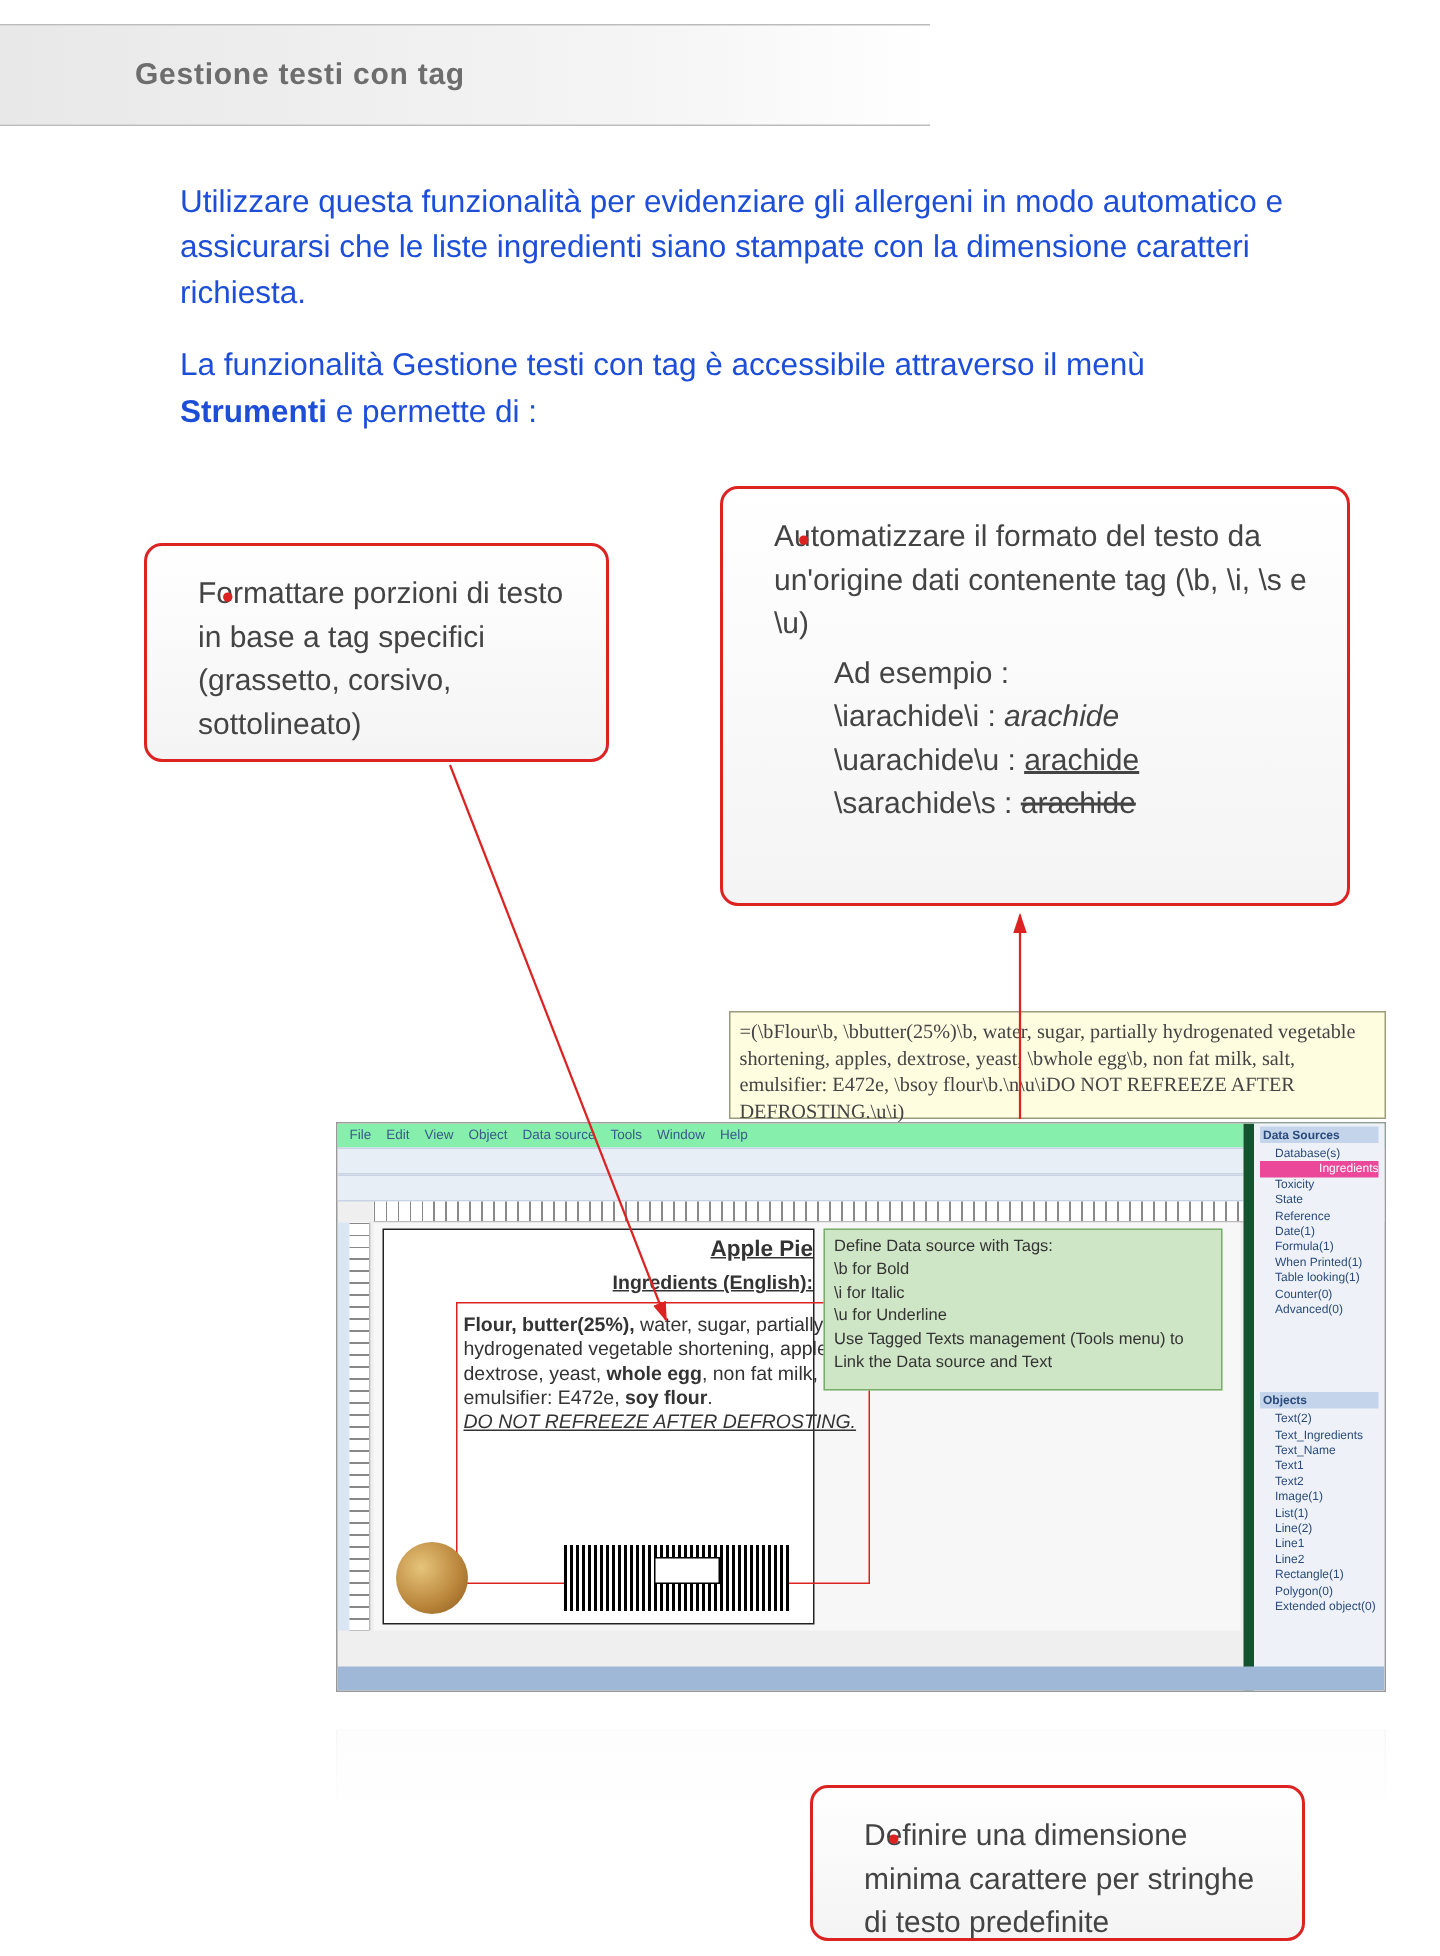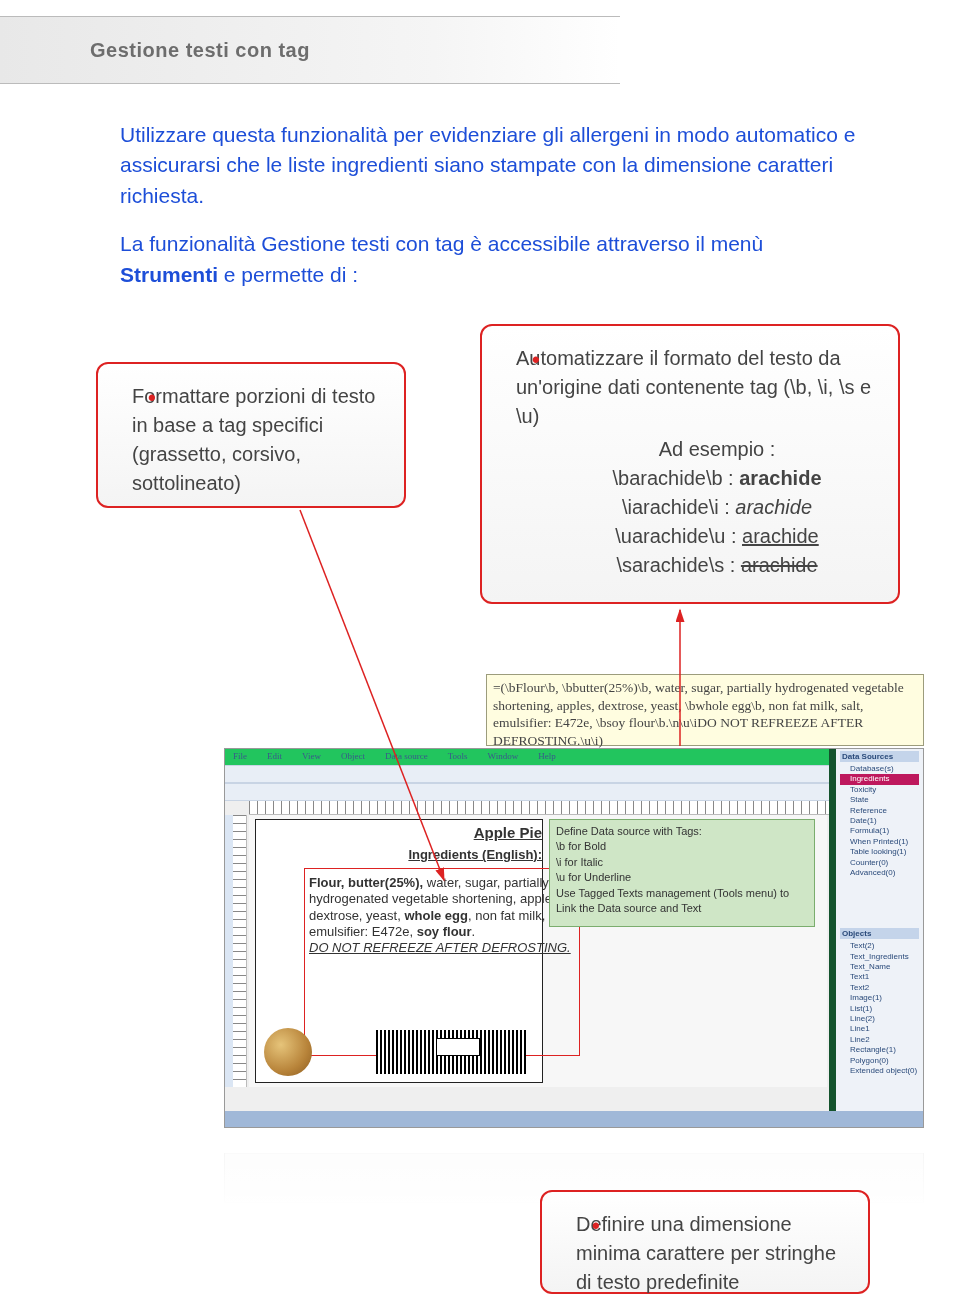--- a/index.html
+++ b/index.html
@@ -80,23 +80,23 @@
   .shot {
     position: absolute;
     top: 748px; left: 224px;
     width: 700px; height: 380px;
     border: 1px solid #999;
     background: #efefef;
     font-size: 9px;
     overflow: hidden;
   }
   .shot .menubar {
-    height: 16px; background: #22c55e;
-    display: flex; gap: 20px; padding: 2px 8px;
-    color: #3a5a8a; font-size: 9px; font-family: Liberation Serif, serif;
+    height: 16px; background: #86efac;
+    display: flex; gap: 10px; padding: 2px 8px;
+    color: #3a5a8a; font-size: 9px;
   }
   .shot .toolbar {
     height: 18px; background: #e8eef6;
     border-top: 1px solid #c8d4e4;
     border-bottom: 1px solid #c8d4e4;
   }
   .shot .ruler-top {
     height: 14px; background: #fff;
     border-bottom: 1px solid #bbb;
     background-image: repeating-linear-gradient(to right, #888 0, #888 1px, transparent 1px, transparent 8px);
@@ -165,21 +165,21 @@
     font-family: Arial, sans-serif; color: #333;
   }
 
   .side-panel {
     position: absolute; top: 0; right: 0; width: 94px; height: 100%;
     background: #eef2f8; border-left: 7px solid #14532d;
     font-size: 8px; color: #2a4a7a; padding: 2px 4px;
   }
   .side-panel .hdr { background: #c4d4ea; padding: 1px 2px; font-weight: 700; margin-bottom: 2px; }
   .side-panel .tree-item { padding-left: 10px; line-height: 1.3; }
-  .side-panel .sel { background: #be185d; color: #fff; }
+  .side-panel .sel { background: #ec4899; color: #fff; text-align: right; }
   .side-panel .spacer { height: 50px; }
 
   .statusbar {
     position: absolute; left:0; right:0; bottom:0; height: 16px;
     background: #a0b8d8;
   }
 
   
   .reflection {
     position: absolute;
@@ -218,25 +218,22 @@
     <span class="bullet">•</span>
     <span>Formattare porzioni di testo in base a tag specifici (grassetto, corsivo, sottolineato)</span>
   </div>
 </div>
 
 <div id="callout2" class="callout">
   <div class="bullet-line">
     <span class="bullet">•</span>
     <span>Automatizzare il formato del testo da un'origine dati contenente tag (\b, \i, \s e \u)</span>
   </div>
-  <div class="indent" style="margin-top:4px;text-align:center;">
+  <div class="indent" style="margin-top:4px;">
     <div>Ad esempio :</div>
-    <div>
-      <span>\barachide\b : </span><span class="ex-bold">arachide</span>
-    </div>
     <div>
       <span>\iarachide\i : </span><span class="ex-italic">arachide</span>
     </div>
     <div>
       <span>\uarachide\u : </span><span class="ex-under">arachide</span>
     </div>
     <div>
       <span>\sarachide\s : </span><span class="ex-strike">arachide</span>
     </div>
   </div>

